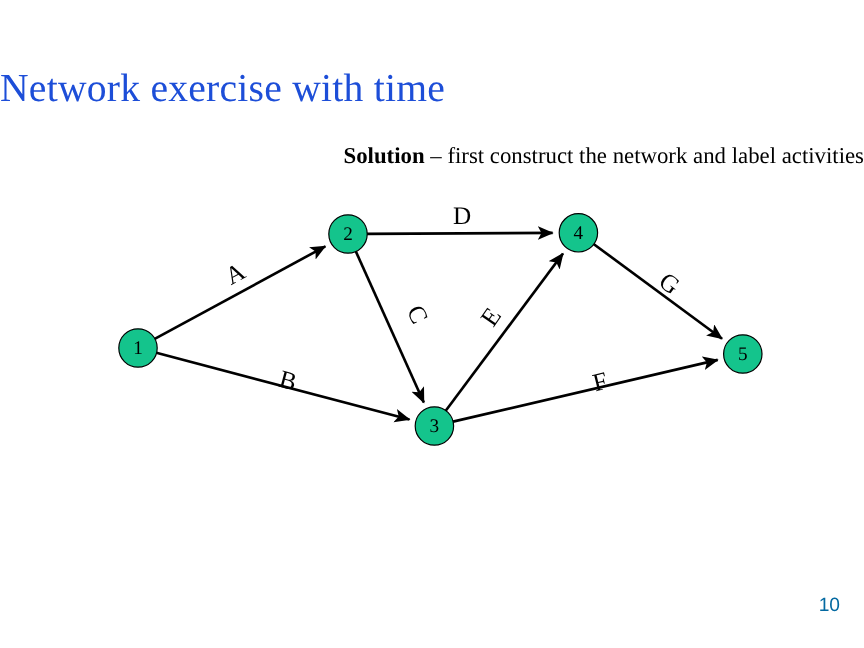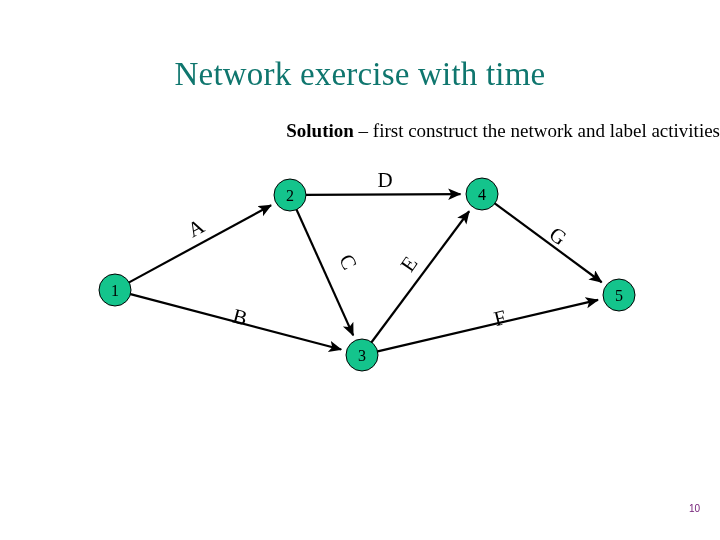--- a/index.html
+++ b/index.html
@@ -13,25 +13,25 @@
     height: 540px;
     background: #ffffff;
     overflow: hidden;
     font-family: "Liberation Serif", "DejaVu Serif", serif;
   }
   #slide-title {
     position: absolute;
     left: 0;
     top: 56px;
     width: 720px;
-    text-align: center;
+    text-align: left;
     font-family: "Liberation Serif", "DejaVu Serif", serif;
     font-size: 33px;
     font-weight: normal;
-    color: #0f766e;
+    color: #1d4ed8;
     letter-spacing: 0.2px;
     line-height: 1.1;
     white-space: nowrap;
   }
   #slide-subtitle {
     position: absolute;
     left: 0;
     top: 120px;
     width: 720px;
     text-align: right;
@@ -78,22 +78,22 @@
     font-size: 21px;
     fill: #000000;
     text-anchor: middle;
     dominant-baseline: central;
   }
   #page-number {
     position: absolute;
     right: 20px;
     bottom: 26px;
     font-family: "Liberation Sans", "DejaVu Sans", sans-serif;
-    font-size: 10px;
-    color: #701a75;
+    font-size: 16px;
+    color: #0369a1;
   }
 </style>
 </head>
 <body>
 
 <div id="slide">
 
   <div id="slide-title">Network exercise with time</div>
 
   <div id="slide-subtitle"><span class="bold-lead">Solution</span><span> – first construct the network and label activities</span></div>

